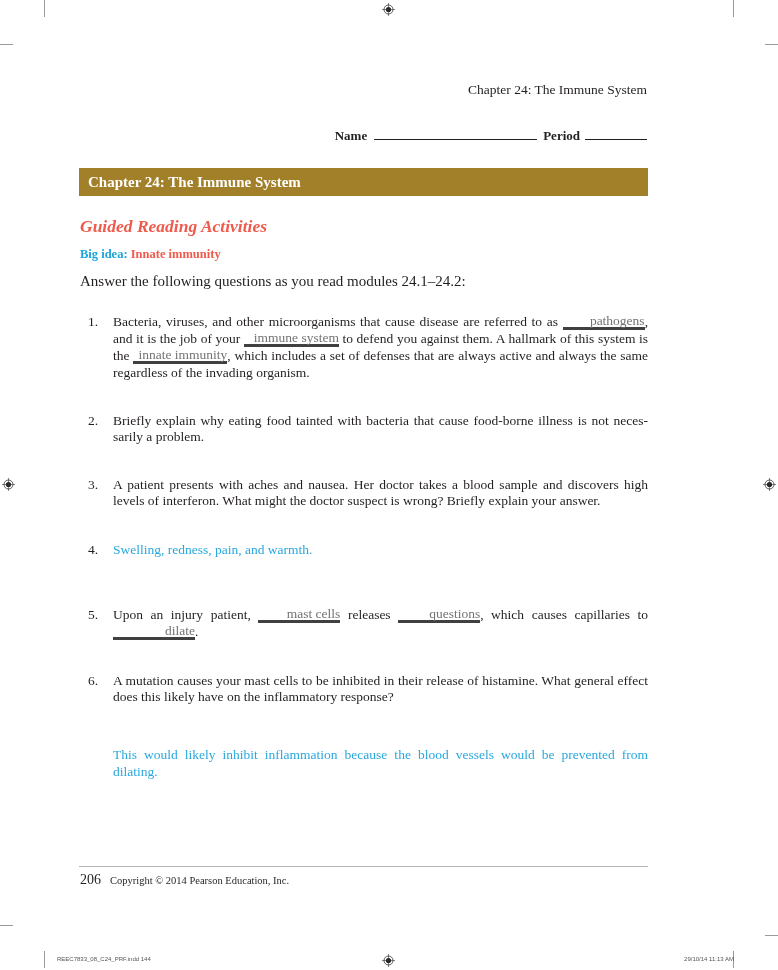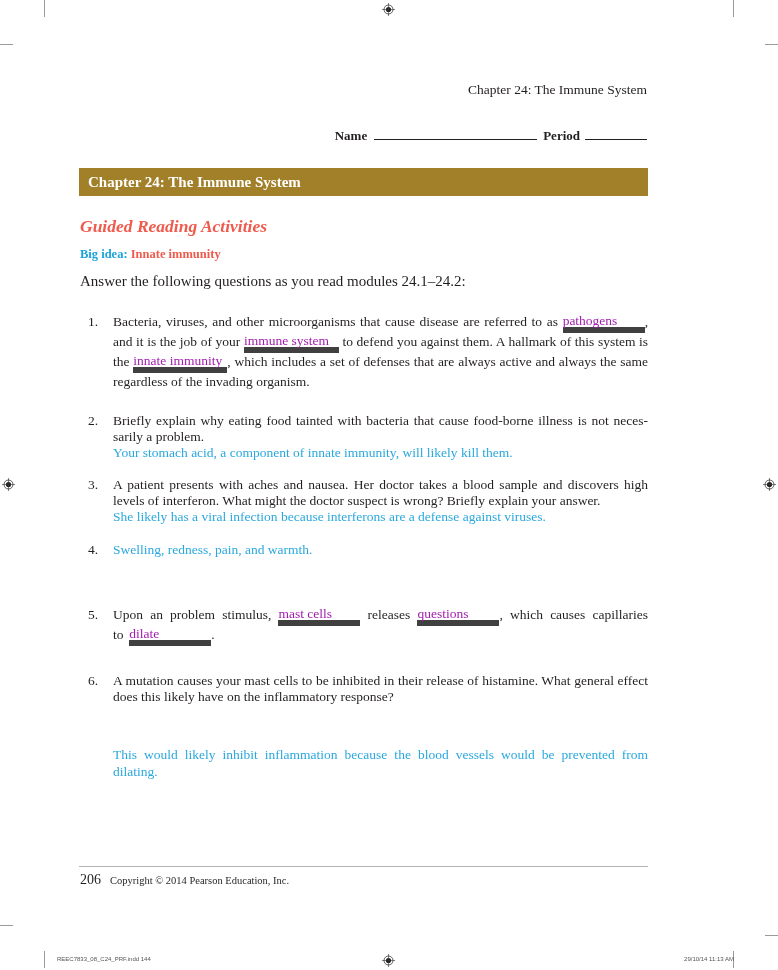--- a/index.html
+++ b/index.html
@@ -32,21 +32,21 @@
   .big-idea { position:absolute; left:80px; top:247px; font-size:12.5px; font-weight:bold; }
   .big-idea .lbl { color:#1aa4dc; }
   .big-idea .val { color:#ef5a4c; }
 
   .intro { position:absolute; left:80px; top:273px; font-size:15px; }
 
   .q { position:absolute; left:88px; width:560px; font-size:13.5px; line-height:16.2px; }
   .q .num { position:absolute; left:0; top:0; }
   .q .body { margin-left:25px; text-align:justify; }
   .ans { color:#2aa8dd; }
-  .fill { display:inline-block; border-bottom:6px solid #404040; text-align:left; color:#a21caf;
+  .fill { display:inline-block; border-bottom:3px solid #404040; text-align:right; color:#737373;
           line-height:13px; position:relative; top:-1px; }
 
   .q1 { top:314px; }
   .q2 { top:413px; }
   .q3 { top:477px; }
   .q4 { top:542px; }
   .q5 { top:607px; }
   .q6 { top:673px; }
 
   .footer-rule { position:absolute; left:79px; top:866px; width:569px; height:1px; background:#b5b5b5; }
@@ -122,42 +122,40 @@
 
 <div class="q q1">
   <span class="num">1.</span>
   <div class="body"><span>Bacteria, viruses, and other microorganisms that cause disease are referred to as </span><span class="fill" style="width:82px;">pathogens</span><span>, and it is the job of your </span><span class="fill" style="width:95px;">immune system</span><span> to defend you against them. A hallmark of this sys­tem is the </span><span class="fill" style="width:94px;">innate immunity</span><span>, which includes a set of defenses that are always active and always the same regardless of the invading organism.</span></div>
 </div>
 
 <div class="q q2">
   <span class="num">2.</span>
   <div class="body">
     <div>Briefly explain why eating food tainted with bacteria that cause food-borne illness is not neces­sarily a problem.</div>
-    <div class="ans">Your stomach acid, a component of innate immunity, will likely kill them.</div>
   </div>
 </div>
 
 <div class="q q3">
   <span class="num">3.</span>
   <div class="body">
     <div>A patient presents with aches and nausea. Her doctor takes a blood sample and discovers high levels of interferon. What might the doctor suspect is wrong? Briefly explain your answer.</div>
-    <div class="ans">She likely has a viral infection because interferons are a defense against viruses.</div>
   </div>
 </div>
 
 <div class="q q4">
   <span class="num">4.</span>
   <div class="body">
     <div class="ans">Swelling, redness, pain, and warmth.</div>
   </div>
 </div>
 
 <div class="q q5">
   <span class="num">5.</span>
-  <div class="body" style="word-spacing:2.4px;"><span>Upon an problem stimulus, </span><span class="fill" style="width:82px; word-spacing:0;">mast cells</span><span> releases </span><span class="fill" style="width:82px; word-spacing:0;">questions</span><span>, which causes capillaries to </span><span class="fill" style="width:82px; word-spacing:0;">dilate</span><span>.</span></div>
+  <div class="body" style="word-spacing:2.4px;"><span>Upon an injury patient, </span><span class="fill" style="width:82px; word-spacing:0;">mast cells</span><span> releases </span><span class="fill" style="width:82px; word-spacing:0;">questions</span><span>, which causes capillaries to </span><span class="fill" style="width:82px; word-spacing:0;">dilate</span><span>.</span></div>
 </div>
 
 <div class="q q6">
   <span class="num">6.</span>
   <div class="body">
     <div>A mutation causes your mast cells to be inhibited in their release of histamine. What general effect does this likely have on the inflammatory response?</div>
     <div class="ans" style="text-align:justify;margin-top:42px;">This would likely inhibit inflammation because the blood vessels would be prevented from dilating.</div>
   </div>
 </div>
 

